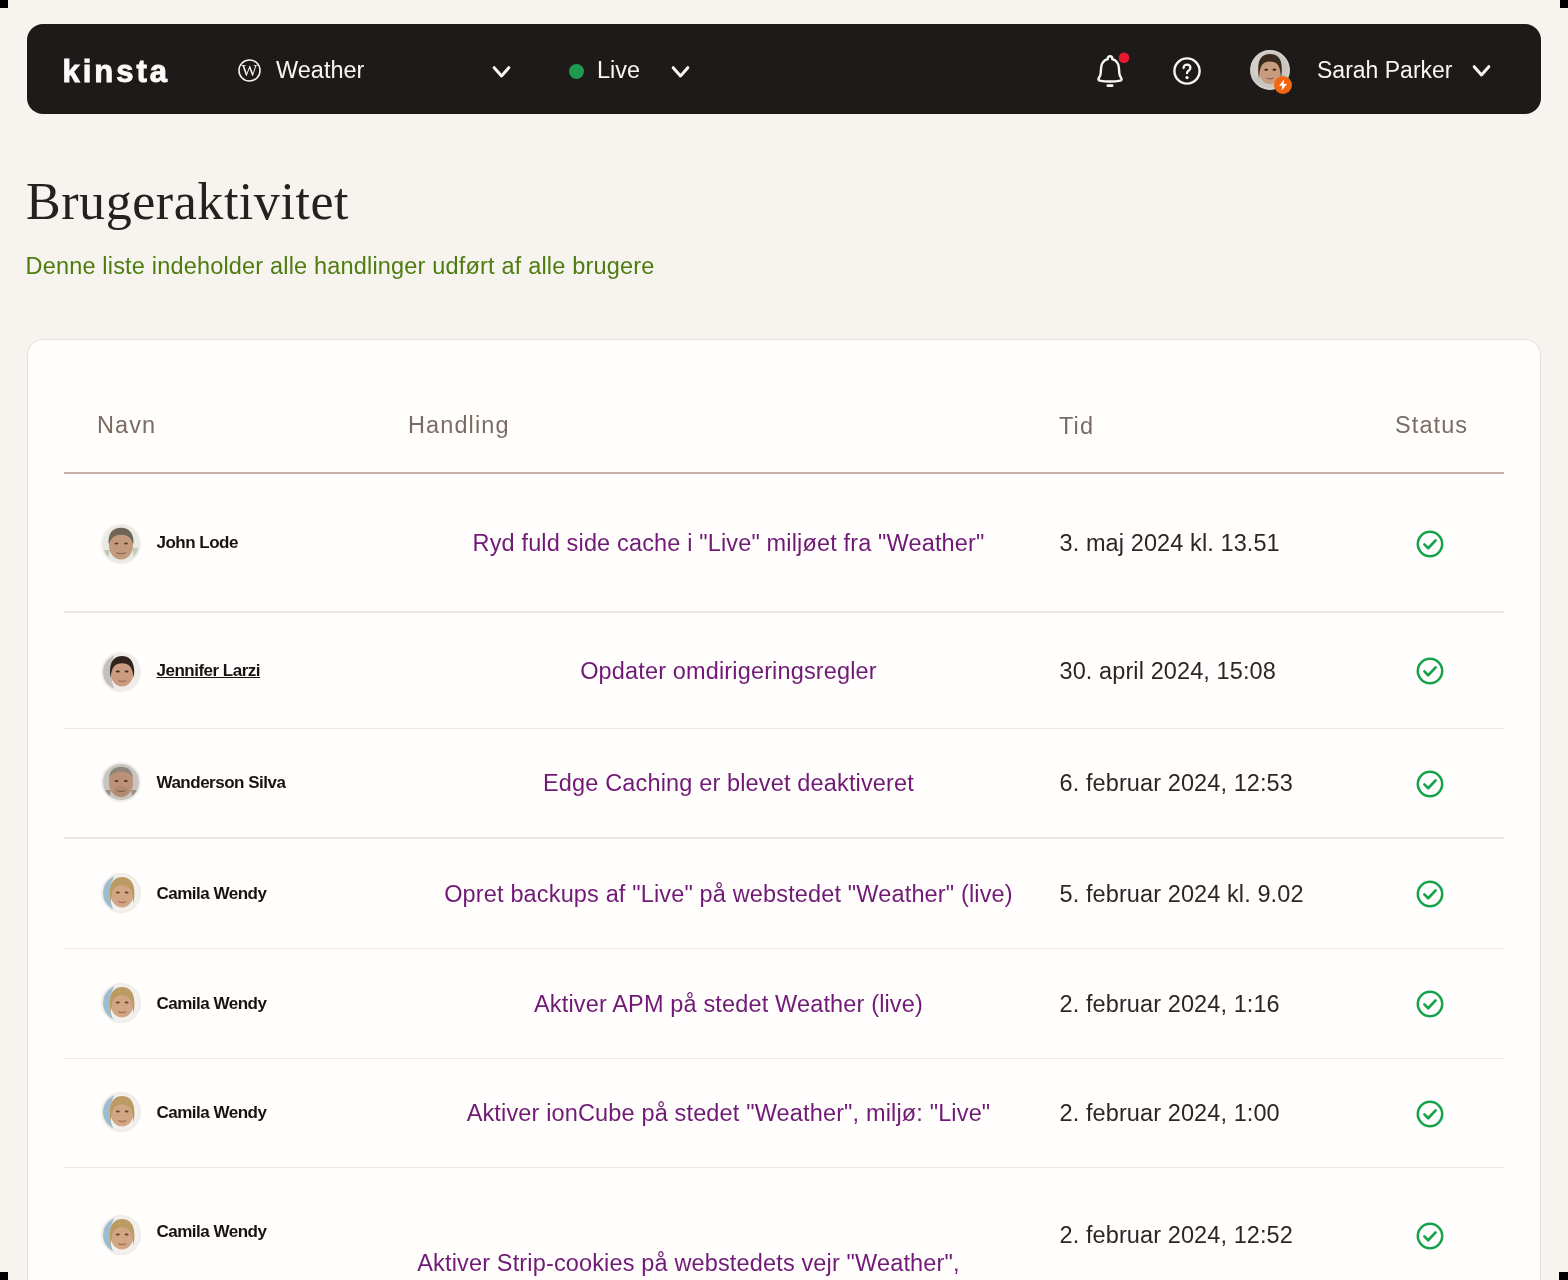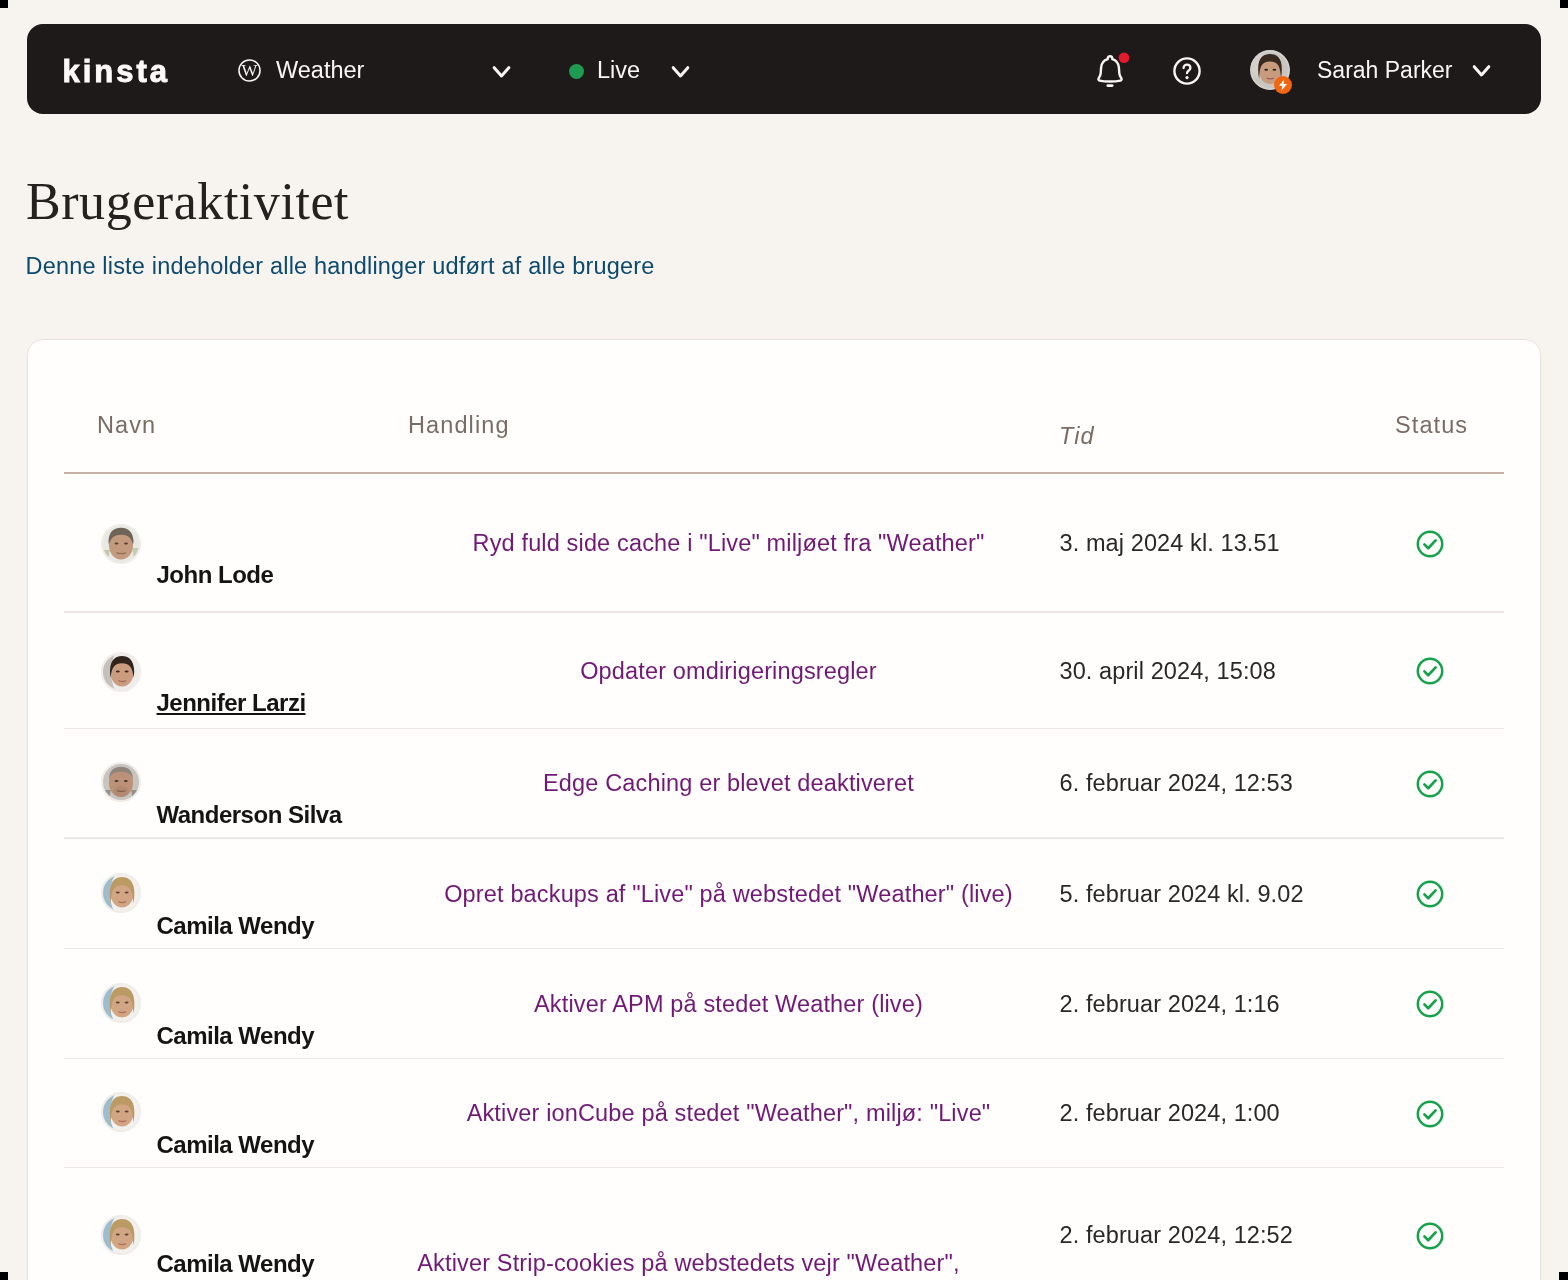--- a/index.html
+++ b/index.html
@@ -20,32 +20,32 @@
   .bell { position:absolute; left:1068px; top:27.5px; }
   .help { position:absolute; left:1146px; top:32.5px; }
   .avatar-nav { position:absolute; left:1222.5px; top:26px; width:40px; height:40px; }
   .badge { position:absolute; left:1246.5px; top:51.5px; width:18px; height:18px;
            border-radius:50%; background:#f26511; display:flex; align-items:center; justify-content:center; }
 
   
   h1 { position:absolute; left:26px; top:173px; font-family:"Liberation Serif", serif;
        font-weight:400; font-size:52px; line-height:58px; letter-spacing:0.55px; color:#26211e; }
   .sub { position:absolute; left:25.5px; top:254px; font-size:23.5px; line-height:24px;
-         letter-spacing:0.18px; color:#0c4a6e; }
+         letter-spacing:0.18px; color:#4d7c0f; }
 
   
   .card { position:absolute; left:27px; top:339px; width:1514px; height:1020px;
           background:#fffefd; outline:1px solid #e9e1da; outline-offset:-1px; border-radius:16px;
           box-shadow:0 1px 3px rgba(70,50,30,0.05); }
   .hdr { position:absolute; font-size:23.5px; line-height:24px; letter-spacing:1.1px; color:#7a6c64; }
   .hline { position:absolute; left:36.5px; top:133px; width:1440px; height:2px; background:#c7b0a7; }
   .rline { position:absolute; left:36.5px; width:1440px; height:1.5px; background:#eae7e4; }
   .av { position:absolute; left:74px; width:40px; height:40px; }
-  .nm { position:absolute; left:129.5px; font-size:24px; font-weight:bold; letter-spacing:-0.5px;
-        line-height:32px; color:#161412;margin-top:32px; }
+  .nm { position:absolute; left:129.5px; font-size:17px; font-weight:bold; letter-spacing:-0.5px;
+        line-height:32px; color:#161412; }
   .ac { position:absolute; left:381.5px; font-size:23.5px; letter-spacing:0.15px; color:#701a75;
         width:640px; line-height:32px;text-align:center; }
   .tm { position:absolute; left:1032.5px; font-size:23.5px; letter-spacing:0.1px; color:#2a2826; line-height:32px; }
   .ck { position:absolute; left:1388.5px; }
 </style>
 </head>
 <body>
 <div class="page">
   <div style="position:absolute;left:0;top:0;width:8px;height:8px;background:#000;z-index:9"></div>
   <div style="position:absolute;right:0;top:0;width:8px;height:8px;background:#000;z-index:9"></div>
@@ -108,21 +108,21 @@
       <path d="M2.2 2.7 L9.5 10.9 L16.8 2.7" stroke="#f8f6f4" stroke-width="3" stroke-linecap="round" stroke-linejoin="round"></path>
     </svg>
   </div>
 
   <h1>Brugeraktivitet</h1>
   <div class="sub">Denne liste indeholder alle handlinger udført af alle brugere</div>
 
   <div class="card">
     <div class="hdr" style="left:70px;  top:74.3px;">Navn</div>
     <div class="hdr" style="left:381px; top:74.3px;">Handling</div>
-    <div class="hdr" style="left:1032px;top:85px;font-style:italic;">Tid</div>
+    <div class="hdr" style="left:1032px;top:75px;">Tid</div>
     <div class="hdr" style="left:1368px;top:74.3px;">Status</div>
     <div class="hline"></div>
 
     <svg class="av" style="top:185px;" viewBox="0 0 40 40">
       <defs>
           <clipPath id="c1">
             <circle cx="20" cy="20" r="19"></circle>
           </clipPath>
         </defs>
       <g clip-path="url(#c1)">

